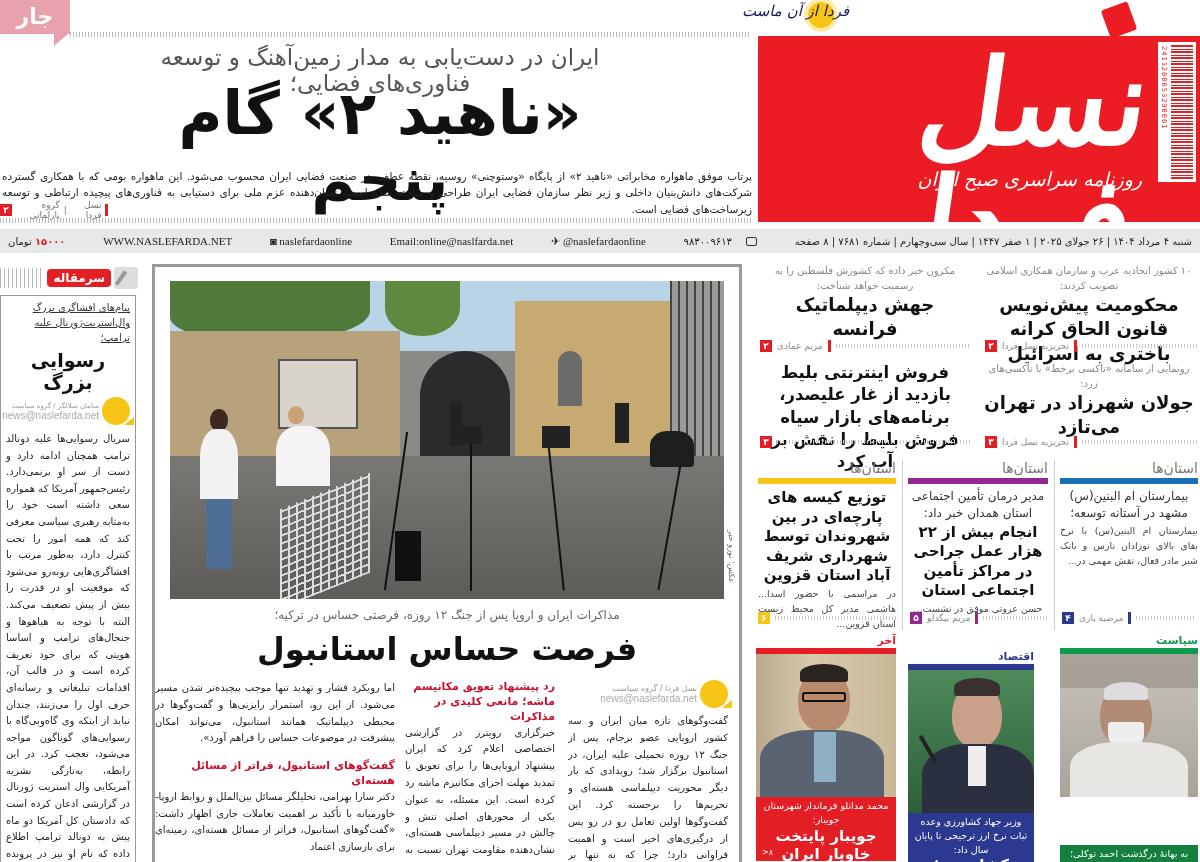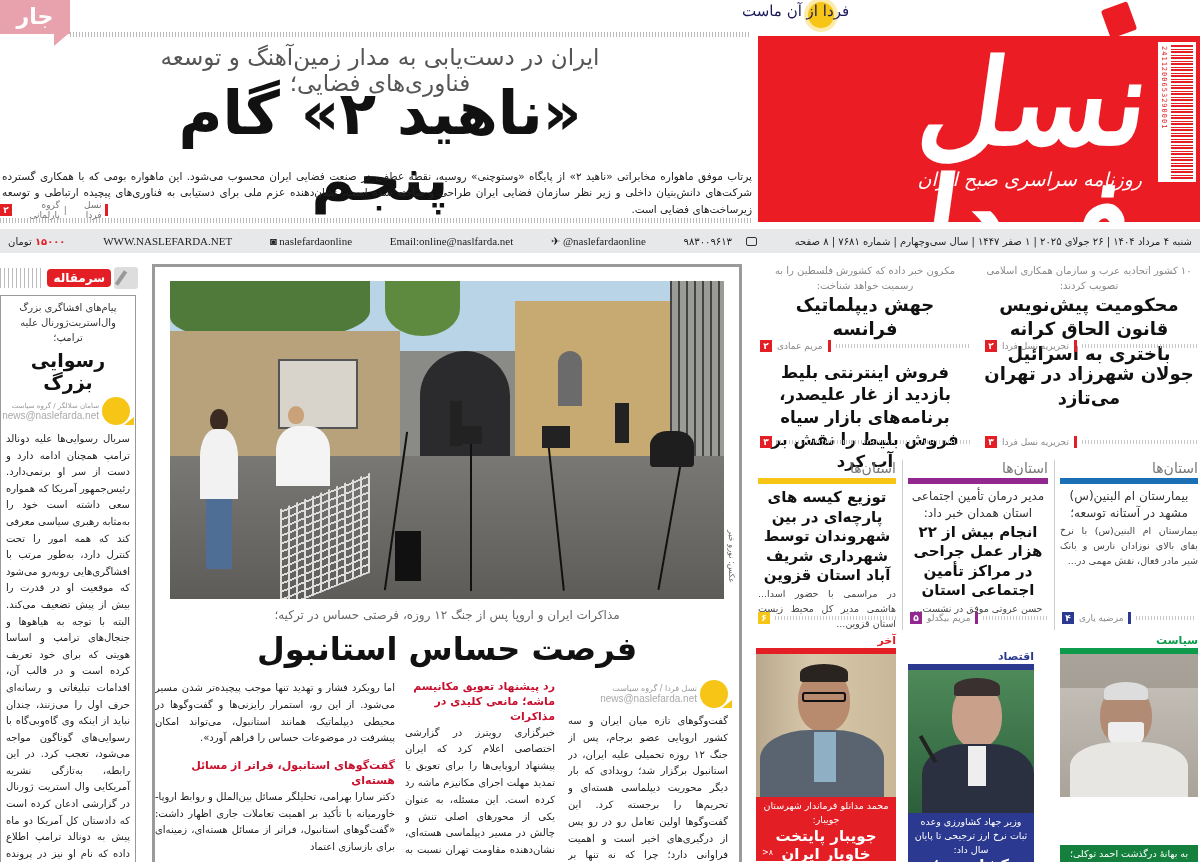--- a/index.html
+++ b/index.html
@@ -8,21 +8,21 @@
 
   .abs { position: absolute; }
 
   
   .masthead { left: 758px; top: 36px; width: 442px; height: 186px; background: #ec1c24; overflow: hidden; }
   .mast-title { position: absolute; right: 60px; top: 8px; font-family: "DejaVu Serif", serif; font-weight: bold; font-size: 118px; color: #fff; line-height: 1; letter-spacing: -4px; transform: skewX(-8deg); }
   .mast-sub { position: absolute; right: 58px; bottom: 32px; font-family: "DejaVu Serif", serif; font-style: italic; font-size: 19px; color: #fff; }
   .barcode { position: absolute; right: 4px; top: 6px; width: 38px; height: 140px; background: #fff; padding: 3px 3px; }
   .barcode-lines { width: 22px; height: 100%; background: repeating-linear-gradient(0deg, #e31e24 0 2px, #fff 2px 3px, #e31e24 3px 4px, #fff 4px 6px); float: right; }
   .barcode-num { position: absolute; left: 2px; top: 4px; writing-mode: vertical-rl; font-size: 7px; color: #e31e24; font-family: "DejaVu Sans Mono", monospace; letter-spacing: 1px; }
-  .mast-tag { left: 742px; top: 2px; font-family: "DejaVu Serif", serif; font-size: 15px; color: #1a1a5a; }
+  .mast-tag { left: 742px; top: 2px; font-family: "DejaVu Serif", serif; font-style: italic; font-size: 15px; color: #1a1a5a; }
   .sun { left: 808px; top: 2px; width: 26px; height: 26px; border-radius: 50%; background: #f6c515; box-shadow: 0 0 0 4px rgba(246,197,21,0.35); }
   .mast-flag { left: 1105px; top: 5px; width: 28px; height: 30px; background: #ec1c24; transform: rotate(-20deg); border-radius: 3px; }
 
   
   .jar-badge { left: 0; top: 0; width: 70px; height: 34px; background: #e8a2ad; color: #fff; font-weight: bold; font-size: 22px; text-align: center; line-height: 34px; }
   .jar-tail { left: 54px; top: 34px; width: 0; height: 0; border-left: 14px solid #e8a2ad; border-bottom: 12px solid transparent; }
   .dotline { height: 5px; background: repeating-linear-gradient(90deg, #bbb 0 1px, transparent 1px 3px); }
   .kicker-main { left: 140px; top: 44px; width: 480px; text-align: center; font-size: 23px; color: #555; }
   .headline-main { left: 120px; top: 80px; width: 520px; text-align: center; font-family: "DejaVu Sans", sans-serif; font-weight: 900; font-size: 60px; line-height: 1.1; color: #111; letter-spacing: -1px; }
   .lead-main { left: 2px; top: 168px; width: 750px; font-size: 10.5px; line-height: 1.55; color: #222; text-align: justify; }
@@ -61,21 +61,21 @@
   .head { position: absolute; border-radius: 50% 50% 45% 45%; }
   .torso { position: absolute; border-radius: 40% 40% 0 0; }
 
   
   .ed-header { left: 0; top: 265px; width: 138px; height: 26px; display: flex; align-items: center; gap: 3px; }
   .ed-lines { flex: 1; height: 20px; background: repeating-linear-gradient(90deg, #bbb 0 1px, transparent 1px 4px); }
   .ed-badge { background: #e31e24; color: #fff; font-weight: bold; font-size: 12px; padding: 2px 6px; border-radius: 4px; }
   .ed-icon { width: 24px; height: 22px; background: #ddd; border-radius: 3px; position: relative; }
   .ed-icon::after { content: ""; position: absolute; left: 5px; top: 3px; width: 4px; height: 16px; background: #999; transform: rotate(35deg); }
   .ed-box { left: 0; top: 295px; width: 136px; height: 567px; border: 1px solid #999; border-bottom: none; padding: 4px 5px; }
-  .ed-box .k { text-align: center; font-size: 10px; color: #333; line-height: 1.5; }
+  .ed-box .k { text-align: right; font-size: 10px; color: #333; line-height: 1.5; text-decoration: underline; }
   .ed-box .hd { text-align: center; font-weight: 900; font-size: 19px; margin: 4px 0; color: #111; }
   .ed-by { display: flex; align-items: center; gap: 3px; direction: rtl; }
   .yellow-badge { width: 28px; height: 28px; border-radius: 50%; background: #f6c515; position: relative; flex: none; }
   .yellow-badge::after { content: ""; position: absolute; right: -4px; bottom: 0; border-right: 10px solid #f6c515; border-top: 8px solid transparent; }
   .ed-by .who { font-size: 7px; color: #999; }
   .ed-by .email { font-size: 10px; color: #aaa; direction: ltr; font-family: "Liberation Sans", sans-serif; }
   .ed-text { font-size: 10px; line-height: 1.66; color: #222; text-align: justify; margin-top: 6px; }
 
   
   .main-frame { left: 152px; top: 264px; width: 590px; height: 598px; border: 3px solid #9a9a9a; border-bottom: none; }
@@ -145,20 +145,21 @@
   <div class="hd">جهش دیپلماتیک فرانسه</div>
 </div>
 <div class="abs tease-foot" style="left:760px;top:340px;width:210px;">
   <span class="pg" style="order:3">۲</span>
   <span style="order:2">مریم عمادی</span>
   <span class="rbar" style="order:1"></span>
   <span class="fill" style="order:0"></span>
 </div>
 
 <div class="abs tease" style="left:980px;top:362px;width:218px;">
+  <div class="kick">رونمایی از سامانه «تاکسی برخط» با تاکسی‌های زرد:</div>
   <div class="hd">جولان شهرزاد در تهران می‌تازد</div>
 </div>
 <div class="abs tease-foot" style="left:985px;top:436px;width:213px;">
   <span class="rbar"></span>
   <span>تحریریه نسل فردا</span>
   <span class="pg">۳</span>
   <span class="fill" style="order:-1"></span>
 </div>
 
 <div class="abs tease" style="left:760px;top:362px;width:210px;">

